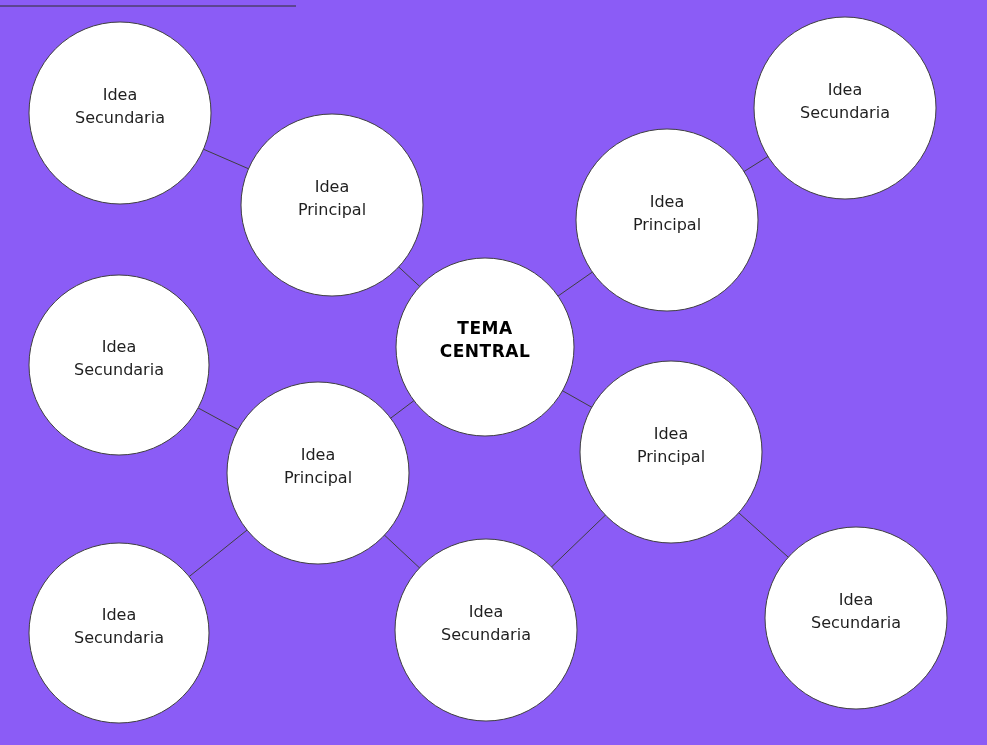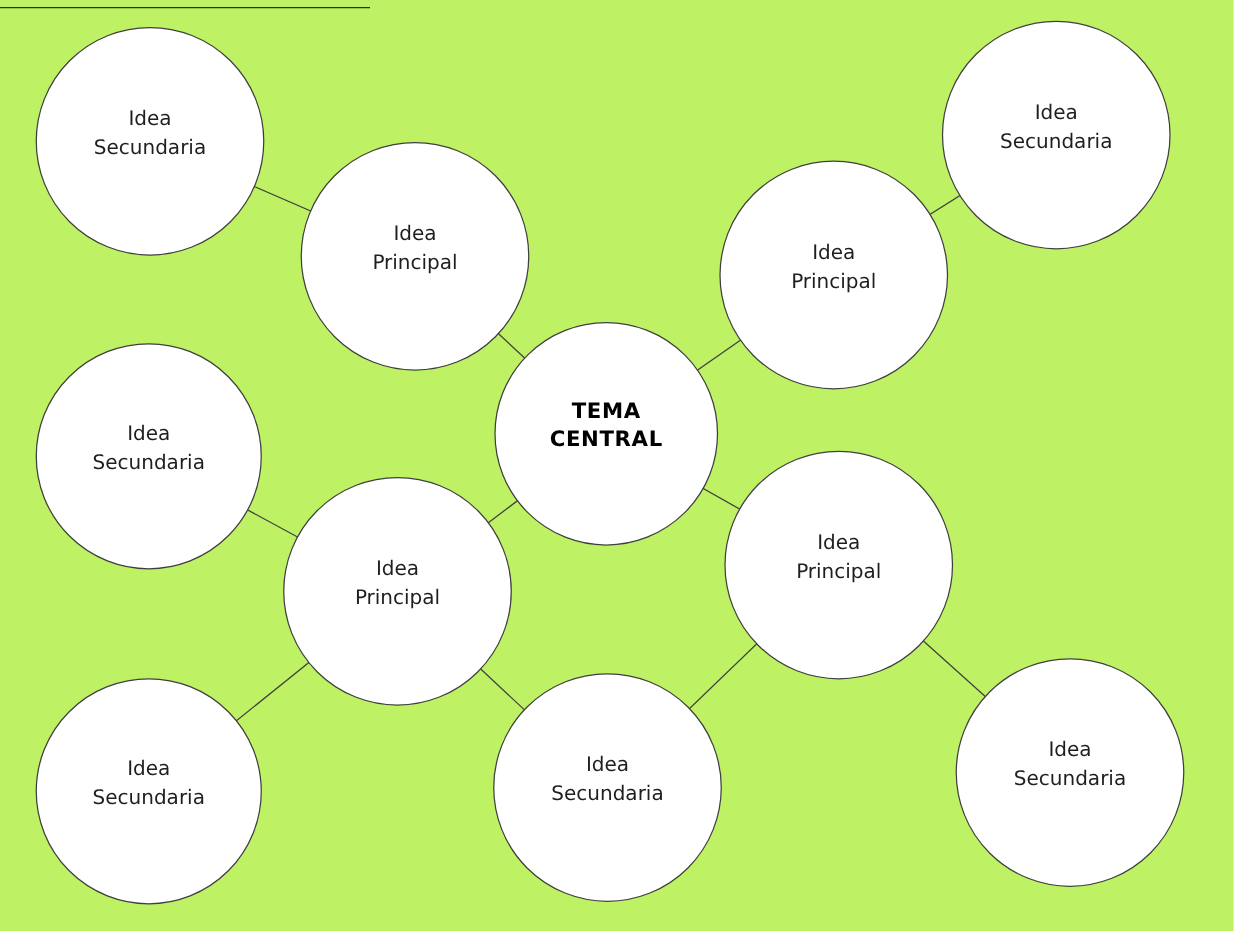--- a/index.html
+++ b/index.html
@@ -4,21 +4,21 @@
 <style>
   html, body {
     margin: 0;
     padding: 0;
     background: #ffffff;
   }
   .canvas {
     position: relative;
     width: 987px;
     height: 745px;
-    background: #bef264;
+    background: #8b5cf6;
     overflow: hidden;
   }
   svg text {
     font-family: "DejaVu Sans", "Liberation Sans", sans-serif;
     font-size: 16px;
     fill: #1f1f1f;
   }
   svg text.central {
     font-weight: bold;
     font-size: 17px;

